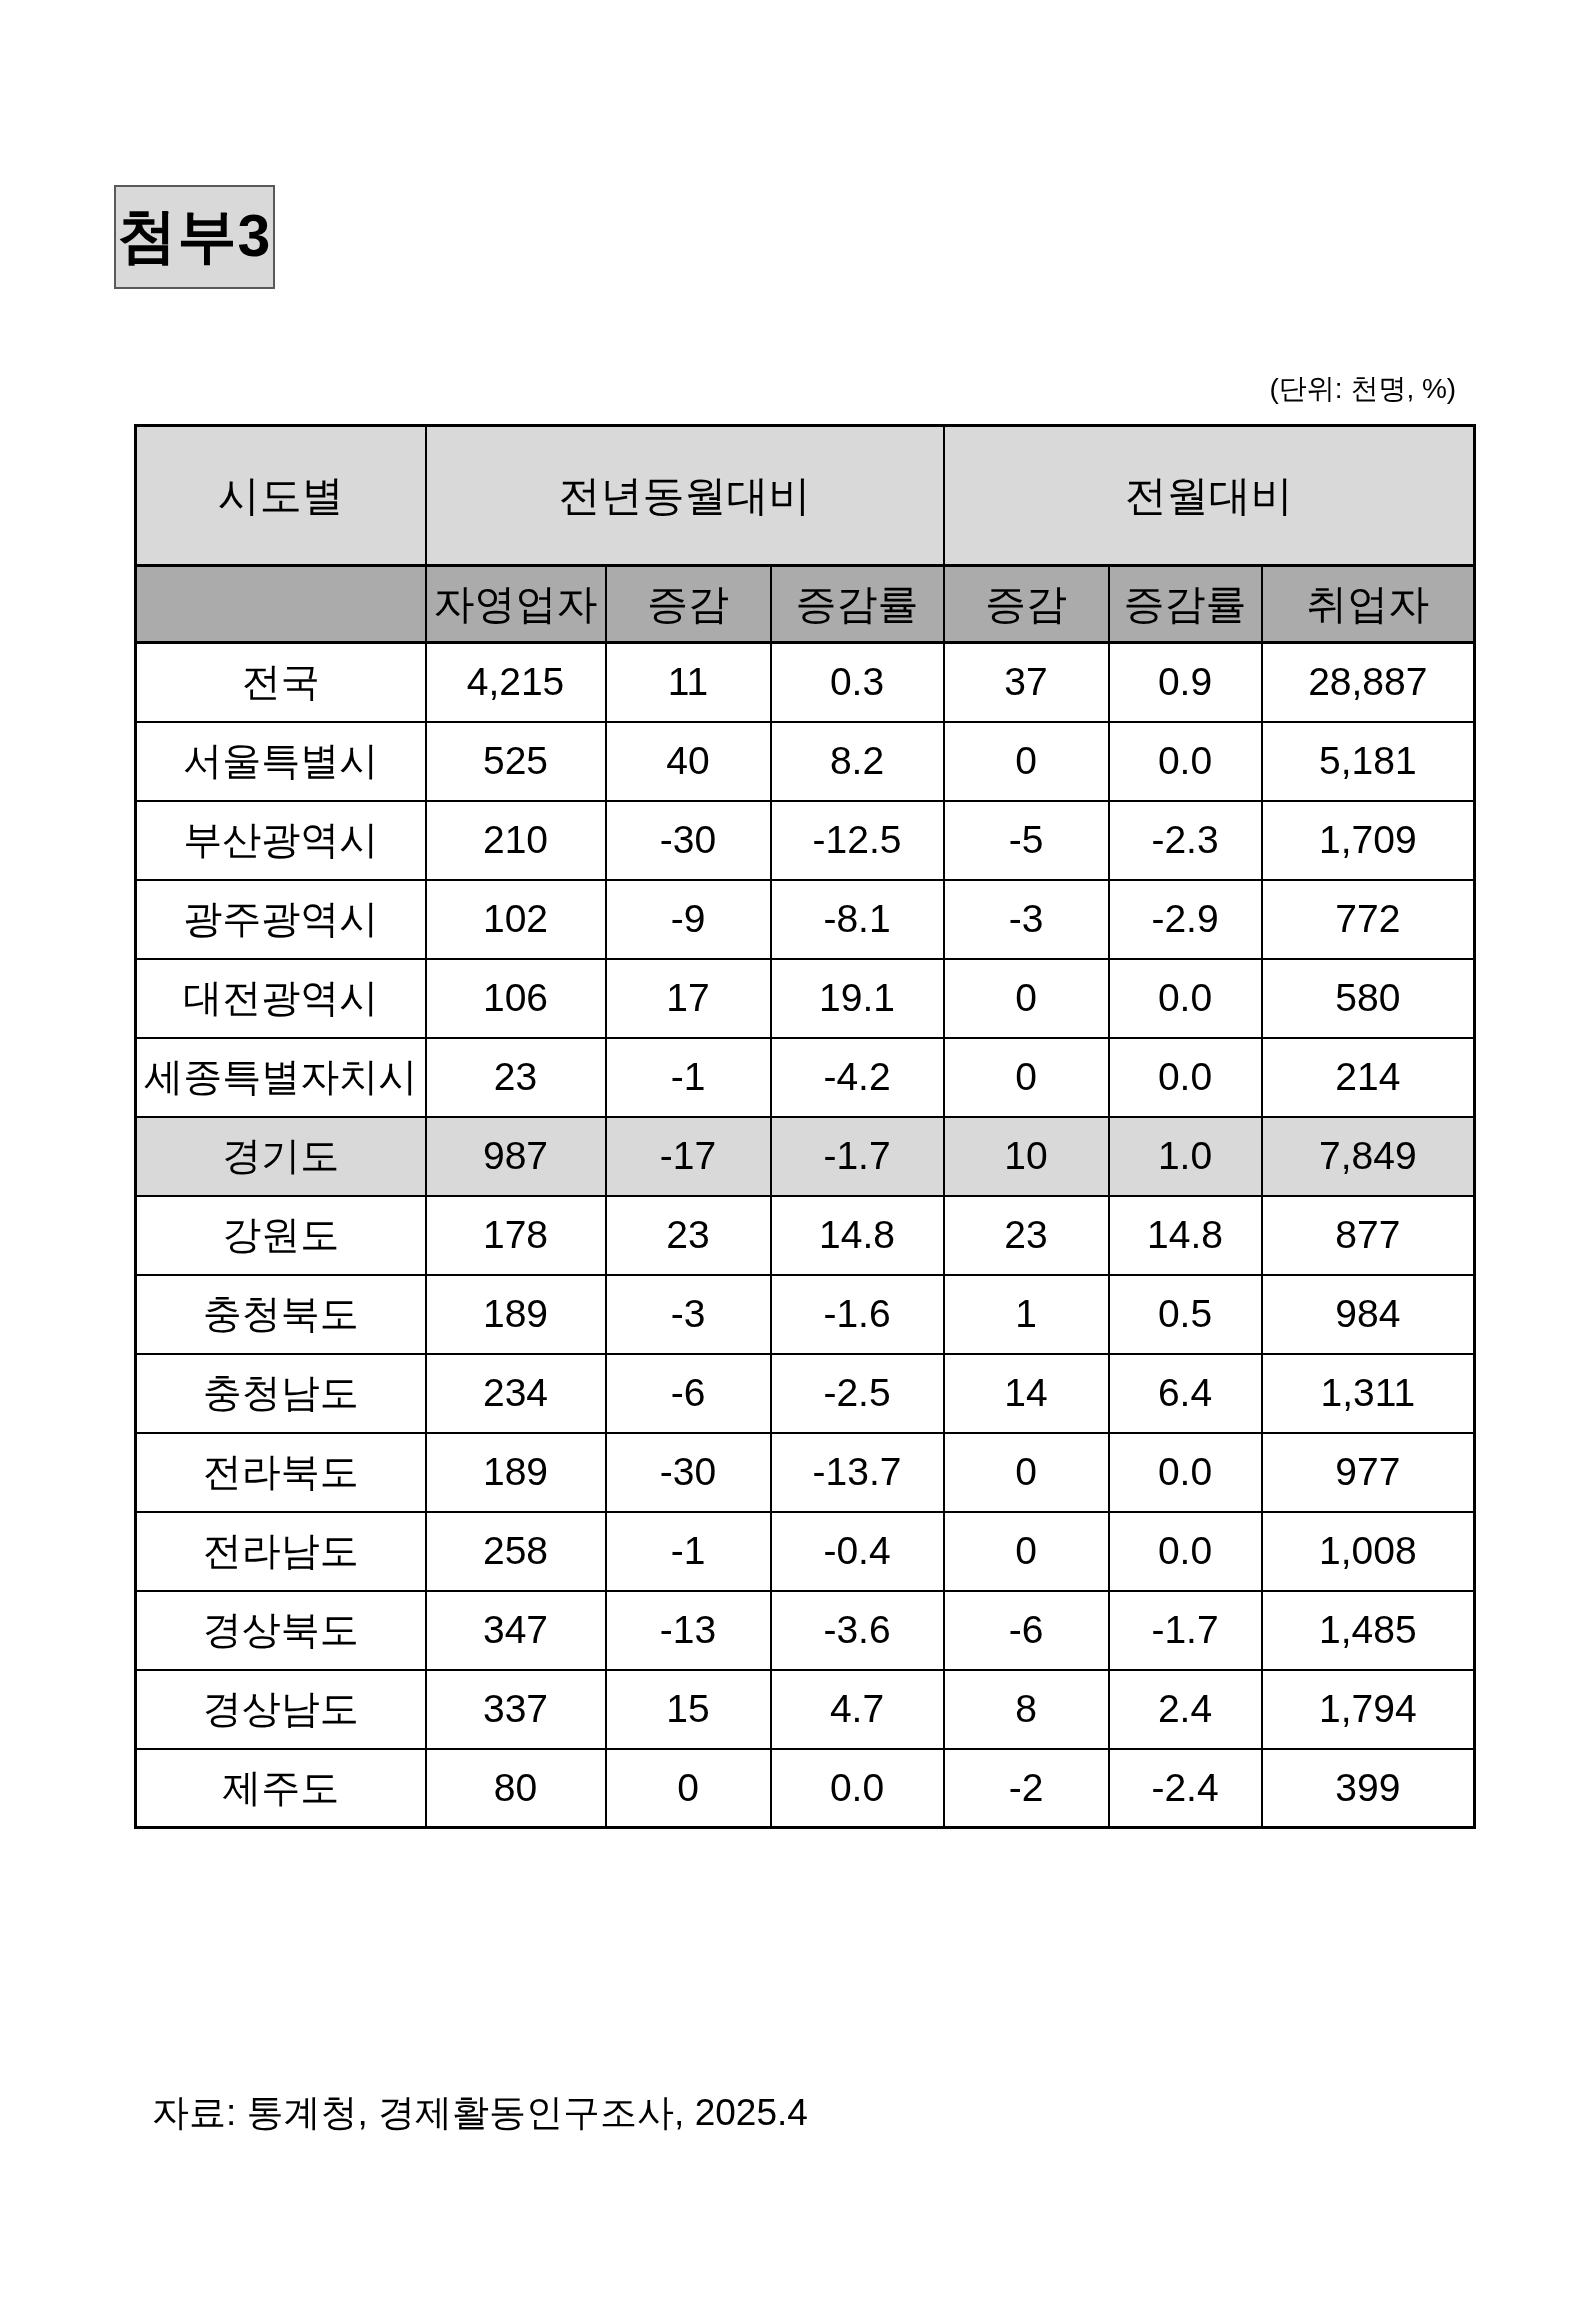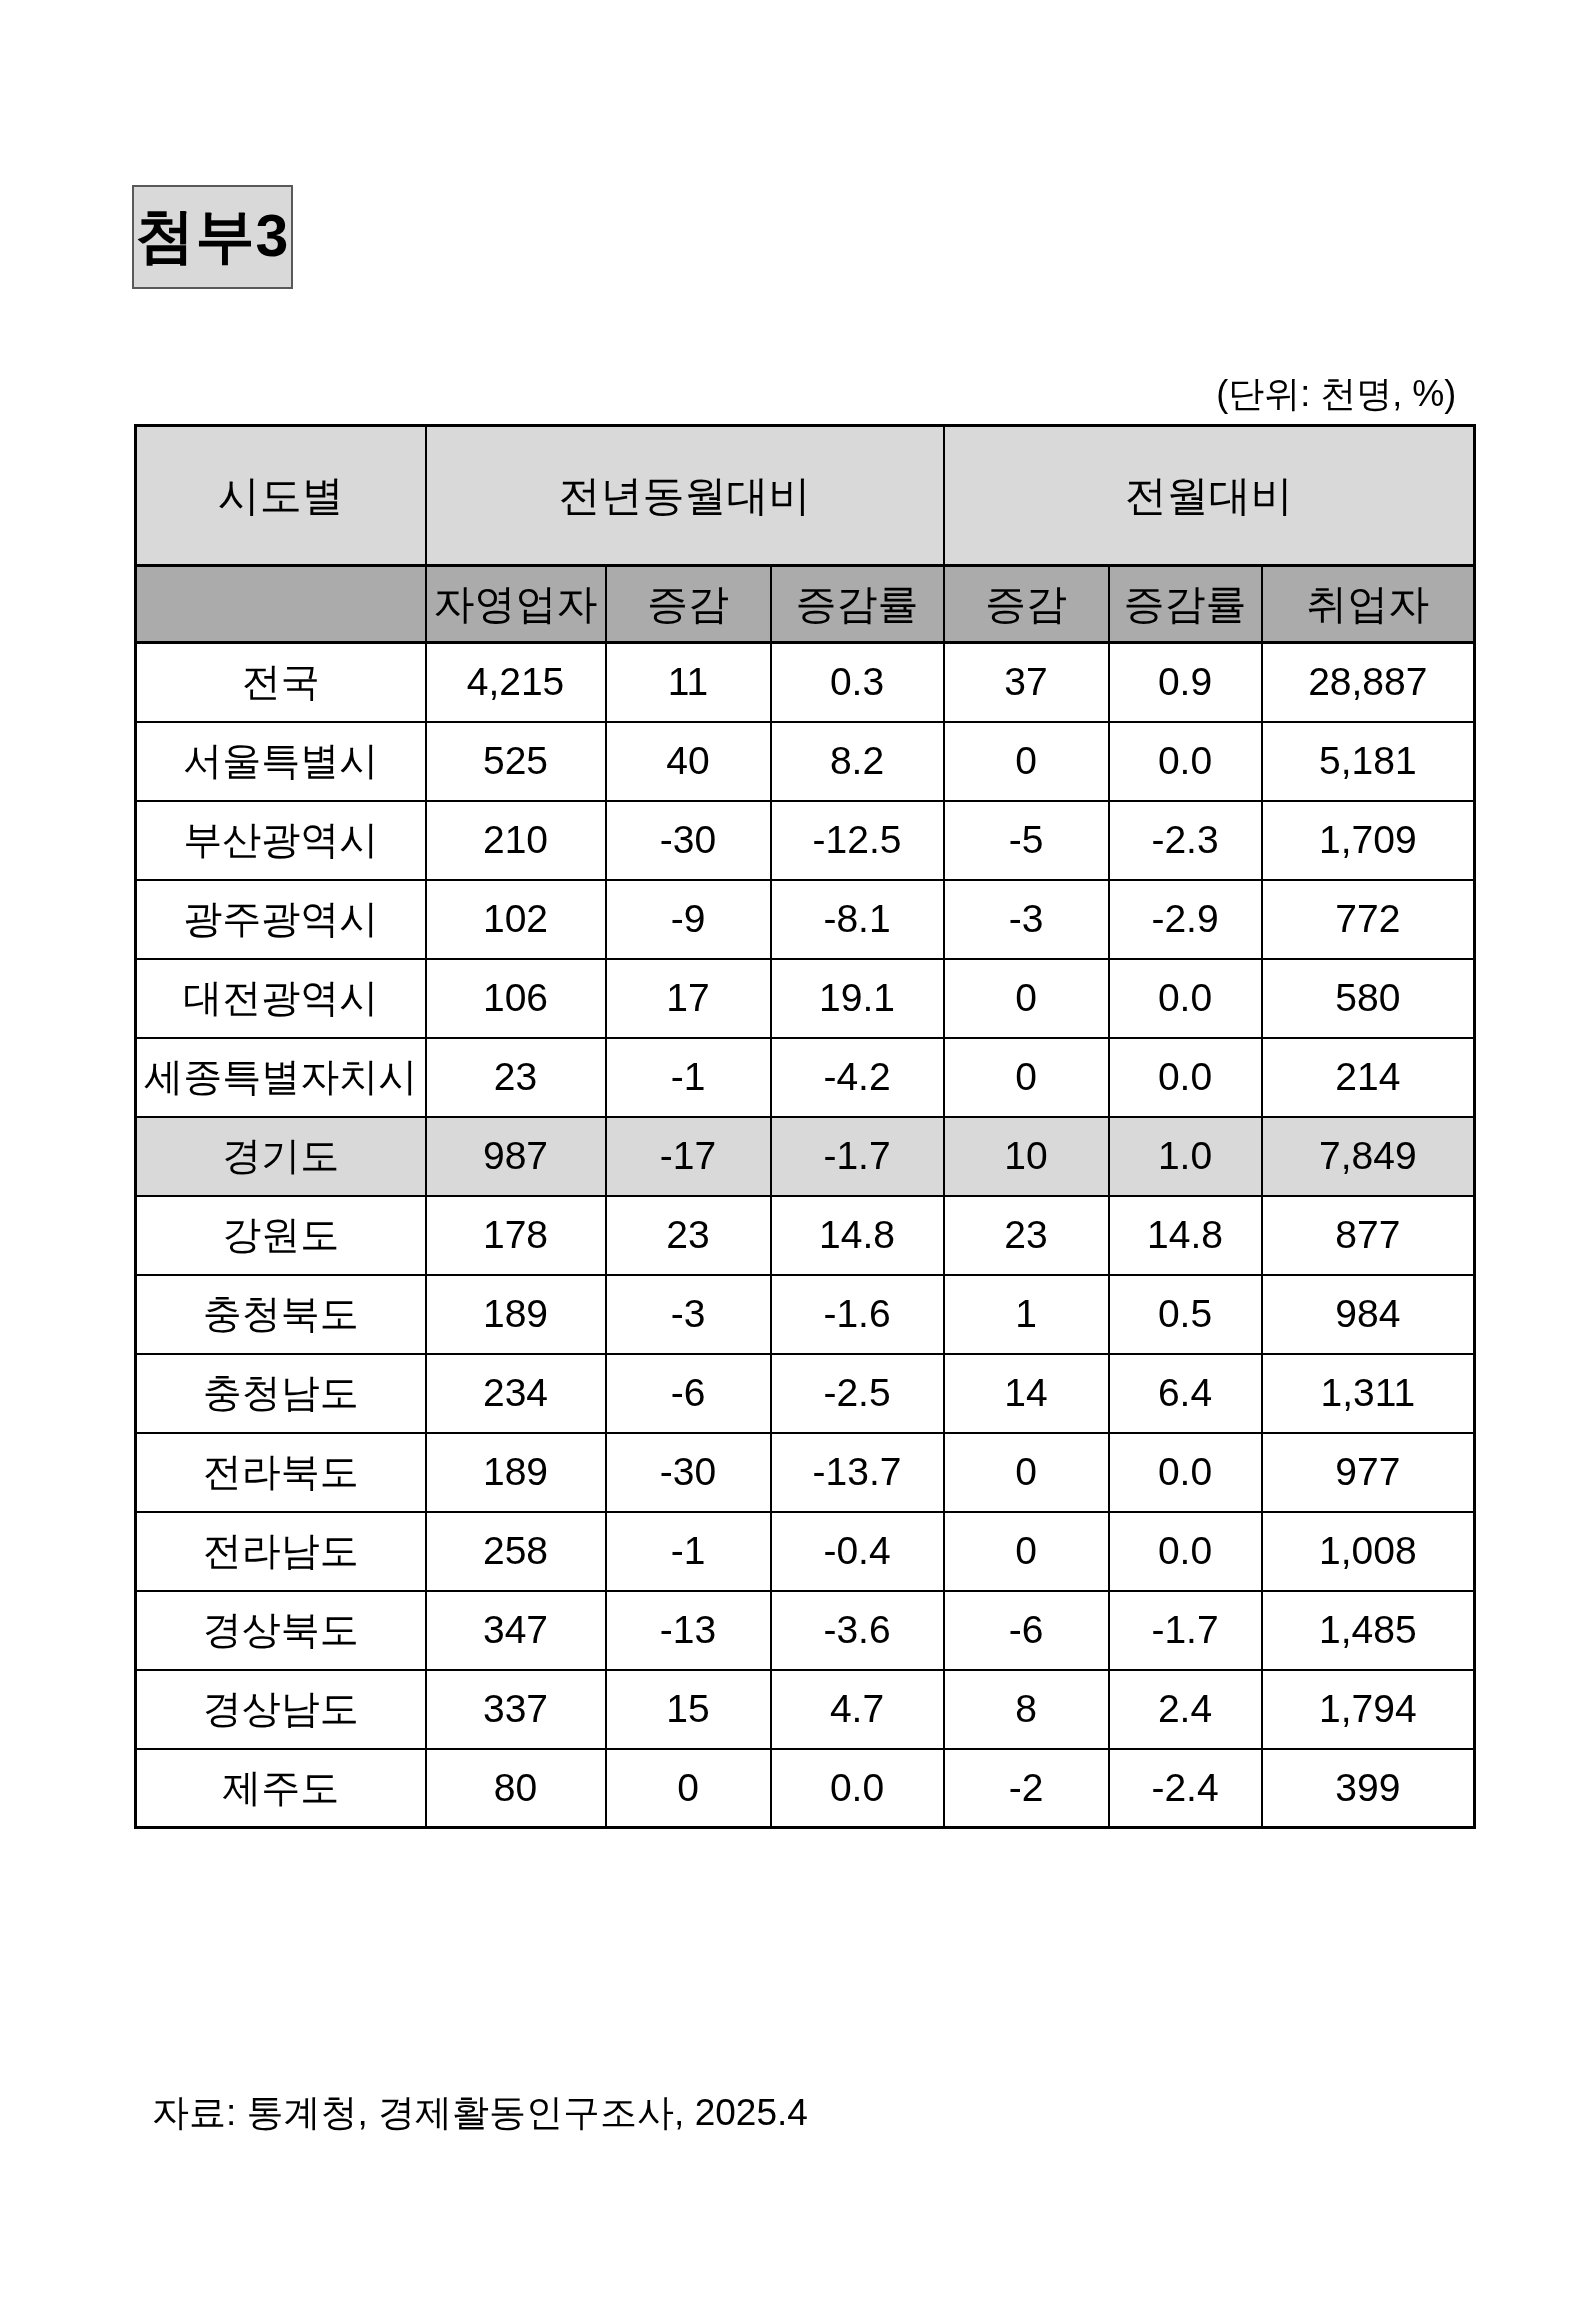--- a/index.html
+++ b/index.html
@@ -10,21 +10,21 @@
     margin: 0 auto;
     background: #ffffff;
     font-family: "Liberation Sans", sans-serif;
     color: #000;
     overflow: hidden;
   }
 
   
   .title-row {
     position: absolute;
-    left: 132px;
+    left: 114px;
     top: 185px;
     display: flex;
     align-items: stretch;
     flex-direction: column;
   }
   .badge {
     box-sizing: border-box;
     width: 161px;
     height: 104px;
     background: var(--header-light, #d9d9d9);
@@ -53,21 +53,21 @@
 
   
   .unit-note {
     position: absolute;
     left: 134px;
     top: 370px;
     width: 1338px;
     box-sizing: border-box;
     padding-right: 15.8px;
     text-align: right;
-    font-size: 36px;
+    font-size: 28px;
   }
 
   
   table.stats {
     position: absolute;
     left: 134px;
     top: 424px;
     width: 1338px;
     border-collapse: collapse;
     table-layout: fixed;

